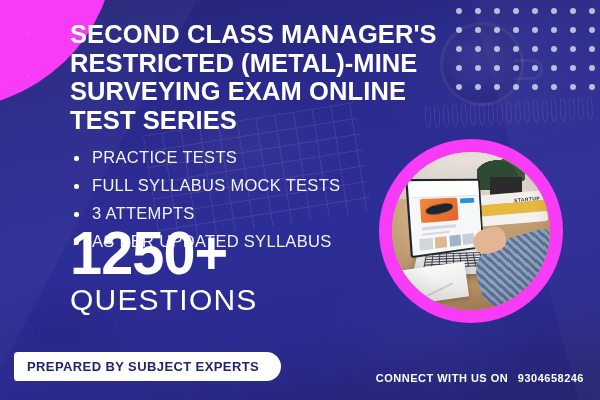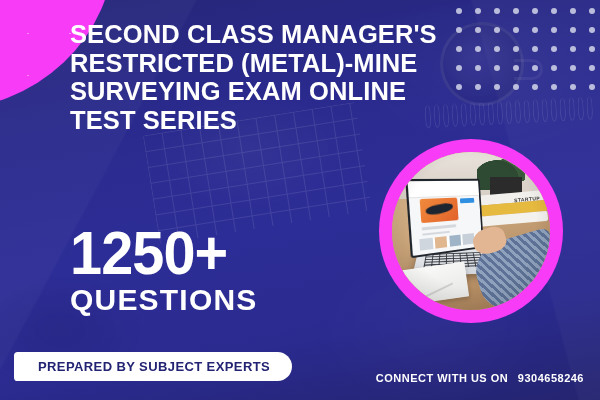--- a/index.html
+++ b/index.html
@@ -167,31 +167,31 @@
     font-weight: 800;
     line-height: .92;
     letter-spacing: -1px;
     transform: scaleX(.93);
     transform-origin: left center;
   }
   .stat-label {
     display: block;
     margin-top: 4px;
     font-size: 30px;
-    font-weight: 700;
+    font-weight: 400;
     letter-spacing: 1.2px;
     line-height: 1;
   }
 
   
   .pill {
     position: absolute;
     left: 14px; top: 352px;
     height: 29px;
-    padding: 0 22px 0 24px;
+    padding: 0 22px 0 13px;
     display: flex;
     align-items: center;
     background: #ffffff;
     border-radius: 4px 16px 16px 4px;
     color: #232373;
     font-size: 13px;
     font-weight: 800;
     letter-spacing: .4px;
     white-space: nowrap;
   }
@@ -442,20 +442,26 @@
       <span></span>
       <span></span>
       <span></span>
       <span></span>
   </div>
 
   <div class="blob"></div>
 
   <div class="content">
     <h1 class="headline">SECOND CLASS MANAGER'S RESTRICTED (METAL)-MINE SURVEYING EXAM ONLINE TEST SERIES</h1>
+    <ul class="bullets">
+      <li>PRACTICE TESTS</li>
+      <li>FULL SYLLABUS MOCK TESTS</li>
+      <li>3 ATTEMPTS</li>
+      <li>AS PER UPDATED SYLLABUS</li>
+    </ul>
   </div>
 
   <div class="stat">
     <span class="stat-number">1250+</span>
     <span class="stat-label">QUESTIONS</span>
   </div>
 
   <div class="pill">PREPARED BY SUBJECT EXPERTS</div>
 
   <div class="contact">

